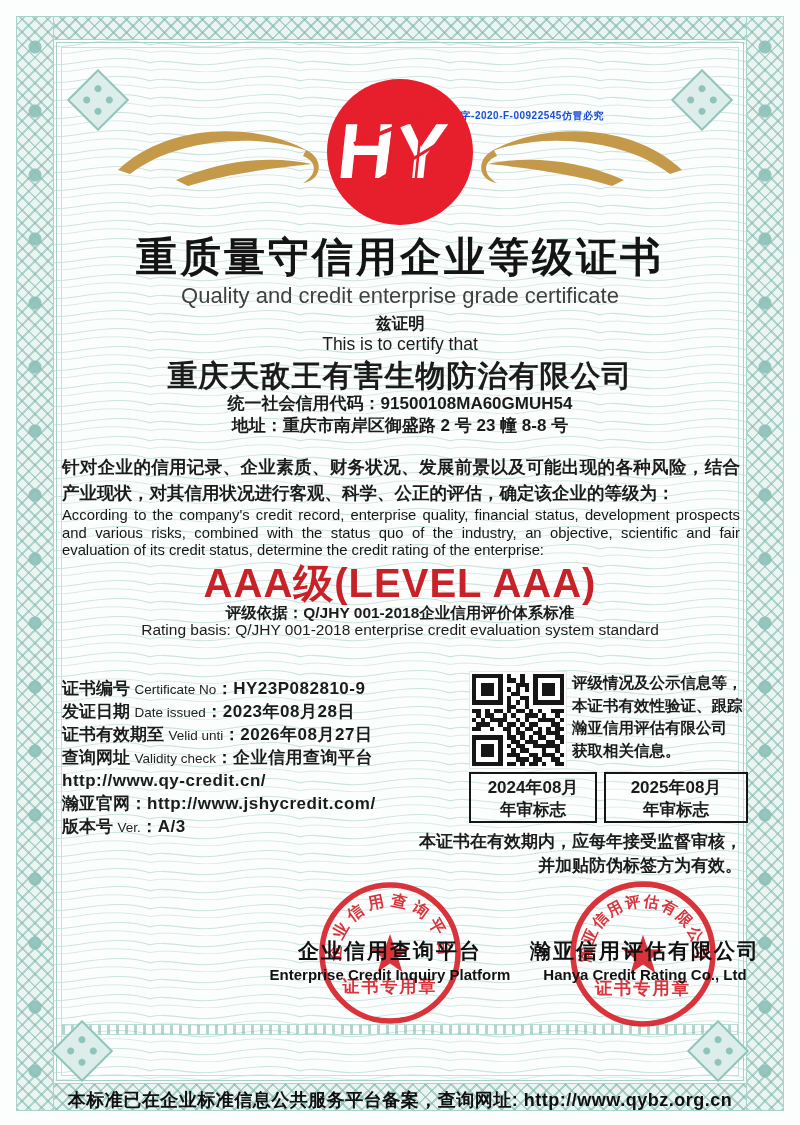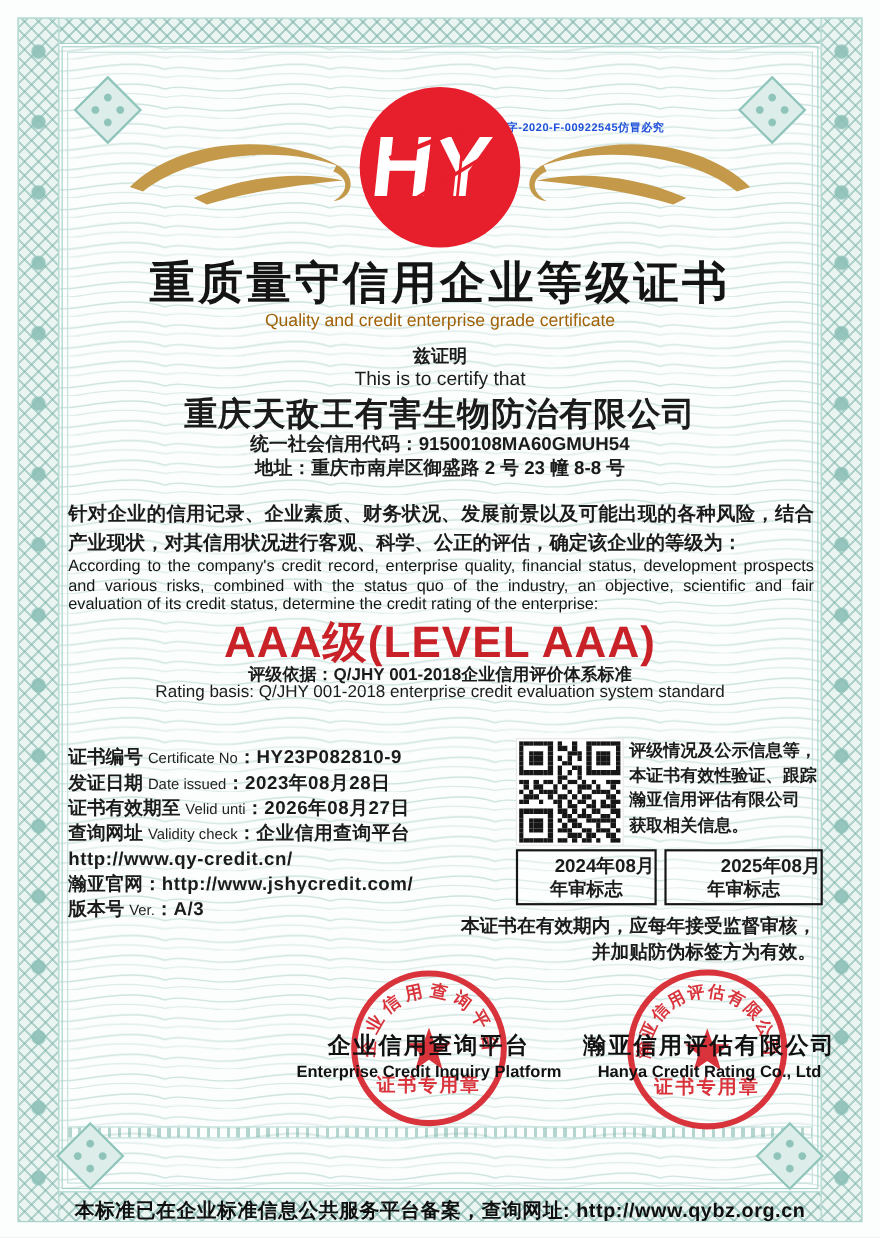--- a/index.html
+++ b/index.html
@@ -47,21 +47,21 @@
   .abs{position:absolute;z-index:3;}
   .ctr{left:0;right:0;text-align:center;}
 
   .copyright{top:62px;left:200px;right:30px;text-align:center;font-size:10px;
     font-weight:600;color:#1d4ed8;letter-spacing:.5px;margin-top:47px;}
   .logo-wrap{left:326px;top:78px;width:148px;height:148px;}
   .flourish{top:118px;width:215px;height:80px;}
   .flourish-l{left:110px;} .flourish-r{left:475px;transform:scaleX(-1);}
 
   .title-cn{top:230px;font-size:41px;font-weight:600;letter-spacing:3px;color:#141414;}
-  .title-en{top:283px;font-size:16px;font-weight:500;color:#a16207;}
+  .title-en{top:283px;font-size:22px;font-weight:500;color:#404040;}
   .certify-cn{top:313px;font-size:16.5px;font-weight:600;}
   .certify-en{top:334px;font-size:17.5px;}
   .company-name{top:356px;font-size:30px;font-weight:700;letter-spacing:1px;}
   .credit-code{top:392px;font-size:17px;font-weight:600;}
   .address{top:414px;font-size:17px;font-weight:600;}
 
   .para-cn{top:455px;left:62px;width:678px;font-size:17.5px;font-weight:600;
     line-height:25.5px;text-align:justify;}
   .para-en{top:507px;left:62px;width:678px;font-size:14.8px;line-height:17.5px;
     text-align:justify;color:#151515;}
@@ -81,21 +81,21 @@
     border:1px solid #e7e7e7;}
   .qr{display:grid;grid-template-columns:repeat(21,1fr);grid-template-rows:repeat(21,1fr);
     width:92px;height:92px;background:#fff;}
   .qr div{background:#fff;} .qr div.on{background:#161616;}
   .qr-note{left:572px;top:672px;width:172px;}
   .qr-note div{font-size:15.5px;font-weight:600;line-height:22.5px;white-space:nowrap;}
 
   .mark-box{border:2px solid #161616;text-align:center;padding-top:3px;background:rgba(255,255,255,.25);}
   .mark-1{left:469px;top:772px;width:124px;height:44px;}
   .mark-2{left:604px;top:772px;width:140px;height:44px;}
-  .mark-month{font-size:17px;font-weight:600;line-height:22px;text-align:right;}
+  .mark-month{font-size:17px;font-weight:600;line-height:22px;}
   .mark-label{font-size:16.5px;font-weight:600;line-height:21px;}
 
   .supervision{top:830px;left:330px;right:58px;text-align:right;}
   .supervision div{font-size:17px;font-weight:600;line-height:24px;}
 
   .seal{z-index:4;opacity:.93;}
   .seal-left{left:315px;top:876px;width:150px;height:150px;}
   .seal-right{left:567px;top:876px;width:152px;height:152px;}
   .stamp-arc{font-size:16px;font-weight:700;fill:#d7242d;letter-spacing:5px;}
   .stamp-arc-r{font-size:15px;font-weight:700;fill:#d7242d;letter-spacing:2px;}

